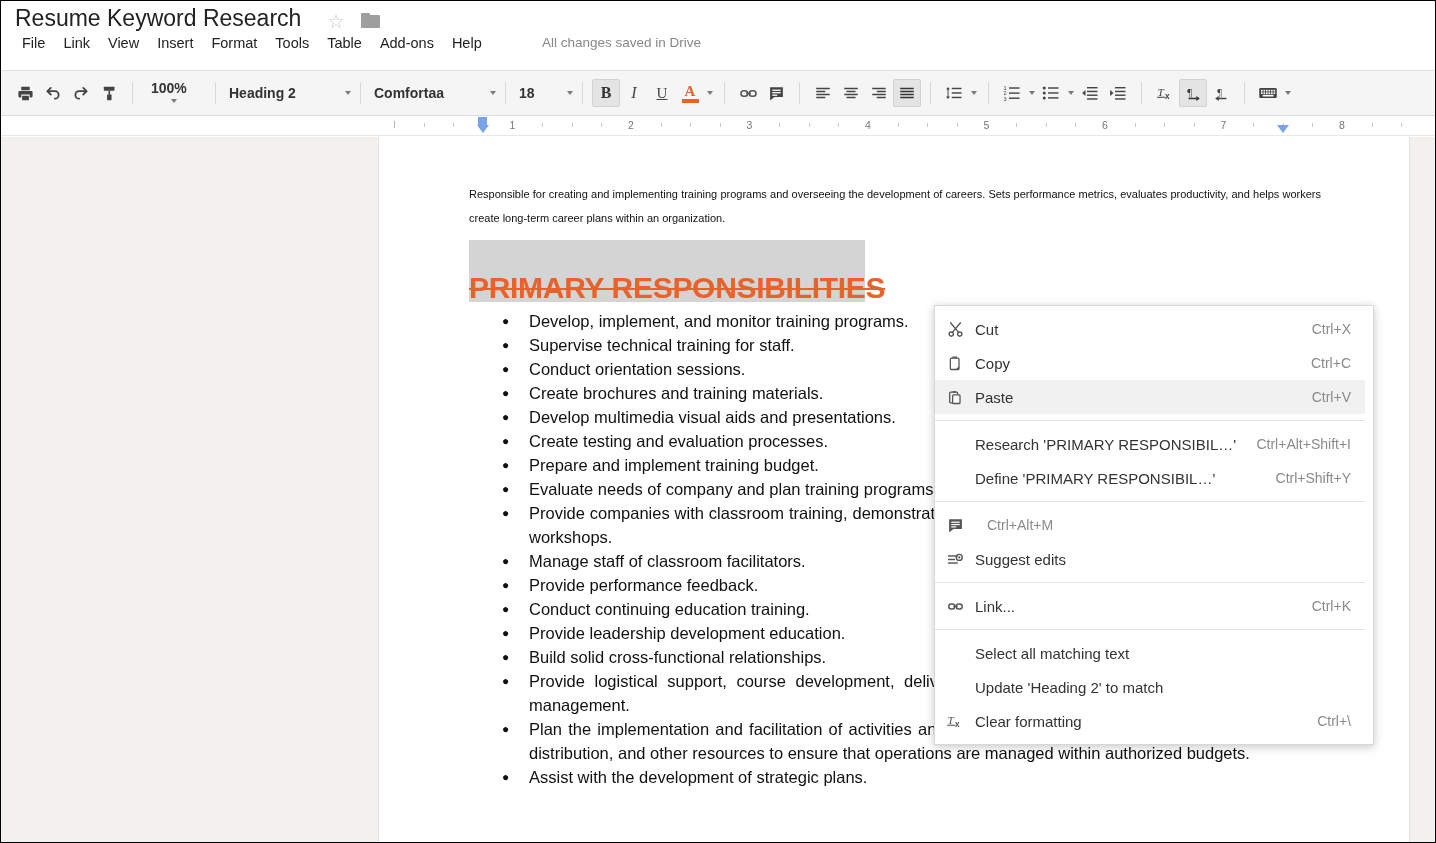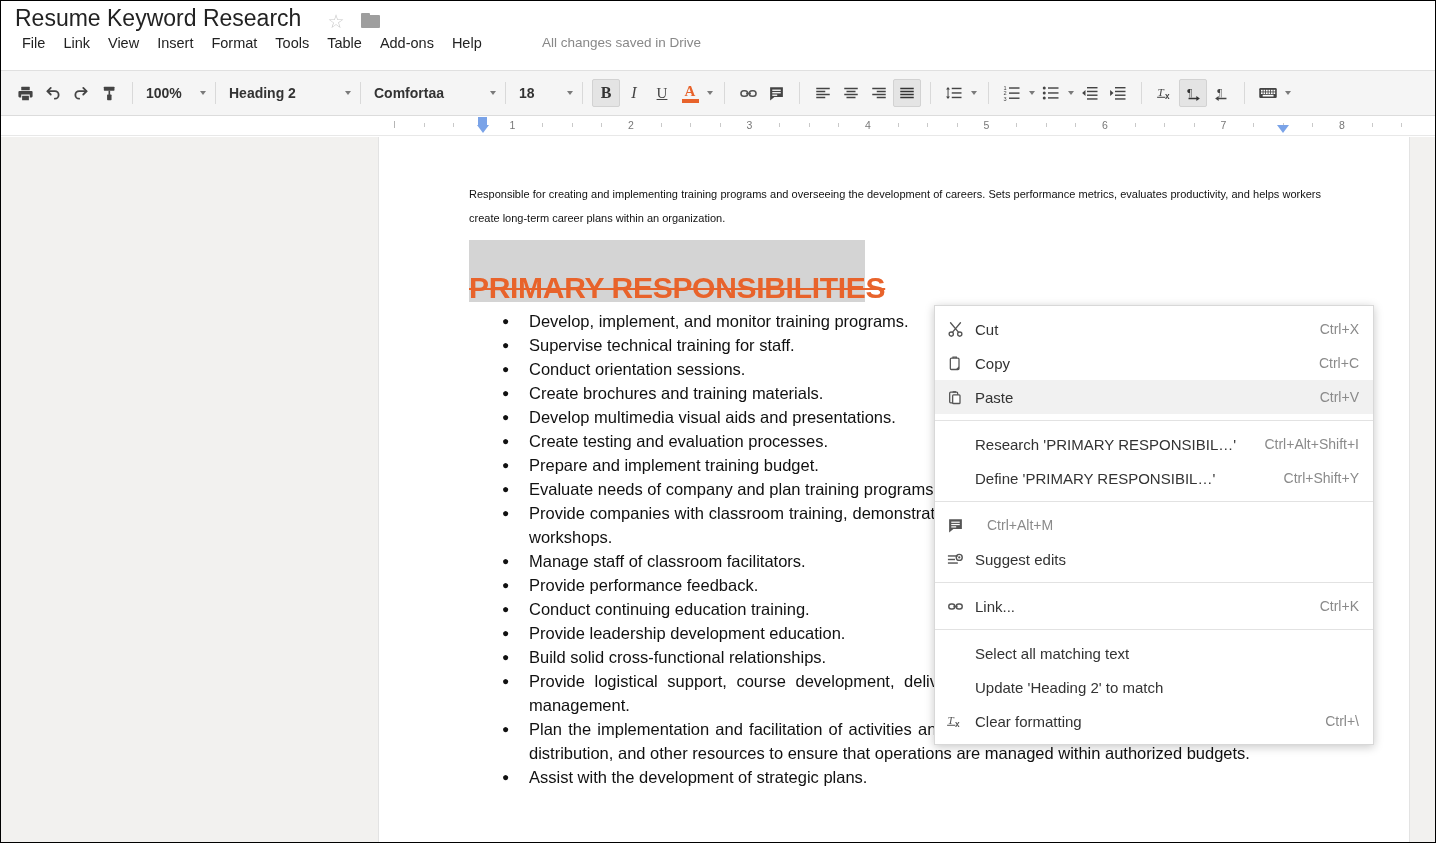--- a/index.html
+++ b/index.html
@@ -168,21 +168,21 @@
     border-radius: 2px;
     padding: 0 2px;
   }
   .tb-combo .lbl {
     font-size: 14px;
     color: #333;
     font-weight: bold;
     white-space: nowrap;
     padding: 0 6px;
   }
-  .zoom-combo { width: 68px; }
+  .zoom-combo { width: 68px; flex-direction: column; }
   .zoom-combo .lbl { width: 46px; }
   .style-combo { width: 130px; }
   .style-combo .lbl { width: 110px; }
   .font-combo { width: 130px; }
   .font-combo .lbl { width: 110px; }
   .size-combo { width: 62px; }
   .size-combo .lbl { width: 42px; }
 
   .ico { display:block; }
 
@@ -343,21 +343,21 @@
 
   
   .ctxmenu {
     position: absolute;
     left: 933px;
     top: 304px;
     width: 440px;
     background: #ffffff;
     border: 1px solid #d8d8d8;
     box-shadow: 0 2px 9px rgba(0,0,0,0.22);
-    padding: 6px 0 6px 0;
+    padding: 6px 8px 6px 0;
     box-sizing: border-box;
     z-index: 50;
   }
   .ctx-item {
     position: relative;
     height: 34px;
     display: flex;
     align-items: center;
     cursor: pointer;
     padding: 0 14px 0 0;

